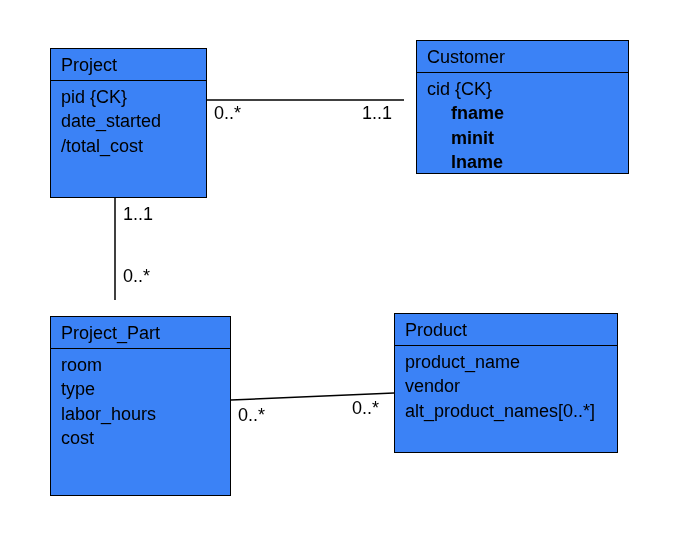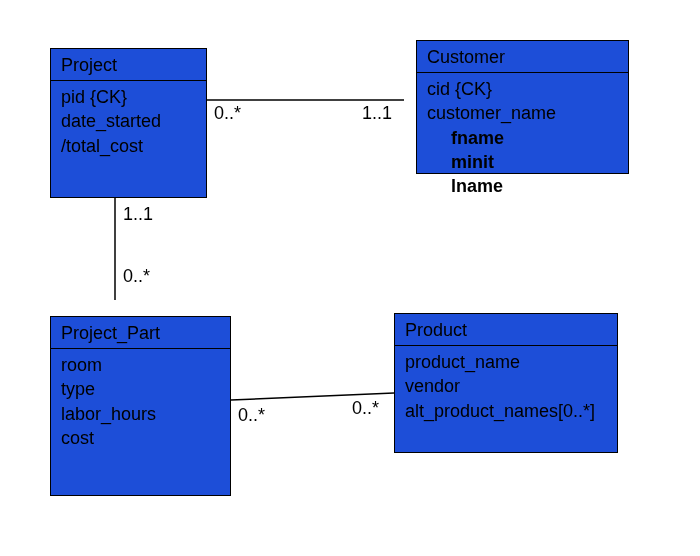--- a/index.html
+++ b/index.html
@@ -13,21 +13,21 @@
     color: #000;
   }
   .canvas {
     position: relative;
     width: 700px;
     height: 556px;
   }
   .class-box {
     position: absolute;
     border: 1.5px solid #000;
-    background: #1d4ed8;
+    background: #3b82f6;
     box-sizing: border-box;
   }
   .class-title {
     border-bottom: 1.5px solid #000;
     padding: 6px 10px 4px 10px;
     box-sizing: border-box;
   }
   .class-body {
     padding: 4px 10px 8px 10px;
     line-height: 1.35;
@@ -77,21 +77,20 @@
       <div class="attr">/total_cost</div>
     </div>
   </div>
 
   <div class="class-box" style="left:404px; top:40px; width:213px; height:134px;margin-left:12px;">
     <div class="class-title">
       <span>Customer</span>
     </div>
     <div class="class-body">
       <div class="attr">cid {CK}</div>
-      <div class="attr">customer_name</div>
       <div class="attr indent">fname</div>
       <div class="attr indent">minit</div>
       <div class="attr indent">lname</div>
     </div>
   </div>
 
   <div class="class-box" style="left:50px; top:316px; width:181px; height:180px;">
     <div class="class-title">
       <span>Project_Part</span>
     </div>

